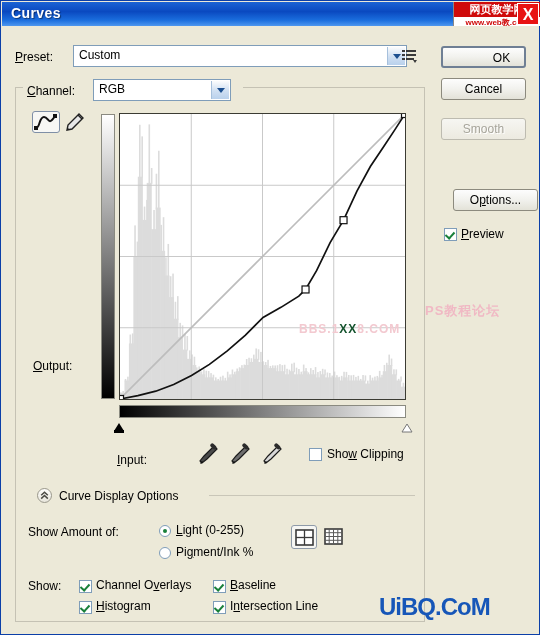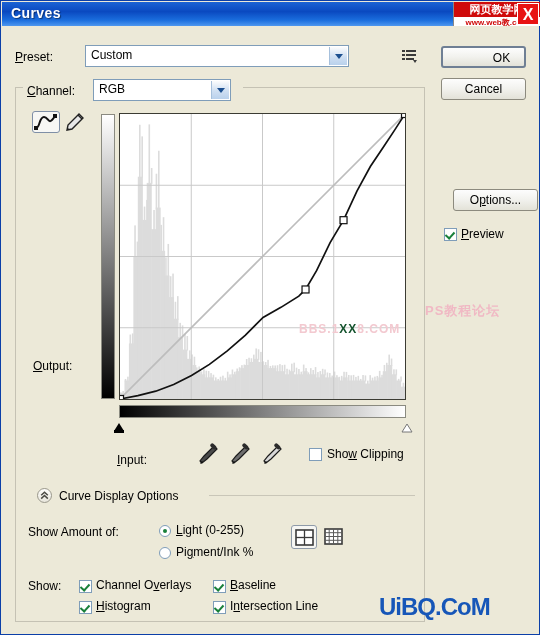--- a/index.html
+++ b/index.html
@@ -97,21 +97,21 @@
     <div id="logo">
       <div id="logo-top">网页教学网</div>
       <div id="logo-bot">www.web教.com</div>
       <div id="logo-x">X</div>
     </div>
   </div>
 
   <div class="lbl" style="left:14px;top:49px;">
     <span class="u">P</span><span>reset:</span>
   </div>
-  <div class="combo" style="left:72px;top:44px;width:264px;height:22px;margin-left:12px;">
+  <div class="combo" style="left:72px;top:44px;width:334px;height:22px;">
     <div class="val">Custom</div>
     <div class="arw"></div>
   </div>
 
   <div style="position:absolute;left:401px;top:48px;width:16px;height:14px;">
     <svg width="16" height="14" viewBox="0 0 16 14">
       <g fill="#3a3a3a">
         <rect x="0" y="1" width="3" height="2"></rect>
           <rect x="4" y="1" width="10" height="2"></rect>
         <rect x="0" y="5" width="3" height="2"></rect>
@@ -466,20 +466,21 @@
     <span class="u">H</span><span>istogram</span>
   </div>
 
   <div class="cb on" style="left:212px;top:600px;"></div>
   <div class="lbl" style="left:229px;top:598px;">
     <span>I</span><span class="u">n</span><span>tersection Line</span>
   </div>
 
   <div class="btn default" style="left:440px;top:45px;width:85px;">OK</div>
   <div class="btn" style="left:440px;top:77px;width:85px;">Cancel</div>
+  <div class="btn disabled" style="left:440px;top:117px;width:85px;">Smooth</div>
   <div class="btn" style="left:440px;top:188px;width:85px;margin-left:12px;"><span>O</span><span class="u">p</span><span>tions...</span></div>
 
   <div class="cb on" style="left:443px;top:227px;"></div>
   <div class="lbl" style="left:460px;top:226px;">
     <span class="u">P</span><span>review</span>
   </div>
 
   <div class="wm" id="wm-uibq" style="left:378px;top:592px;">UiBQ.CoM</div>
 
 </div>

